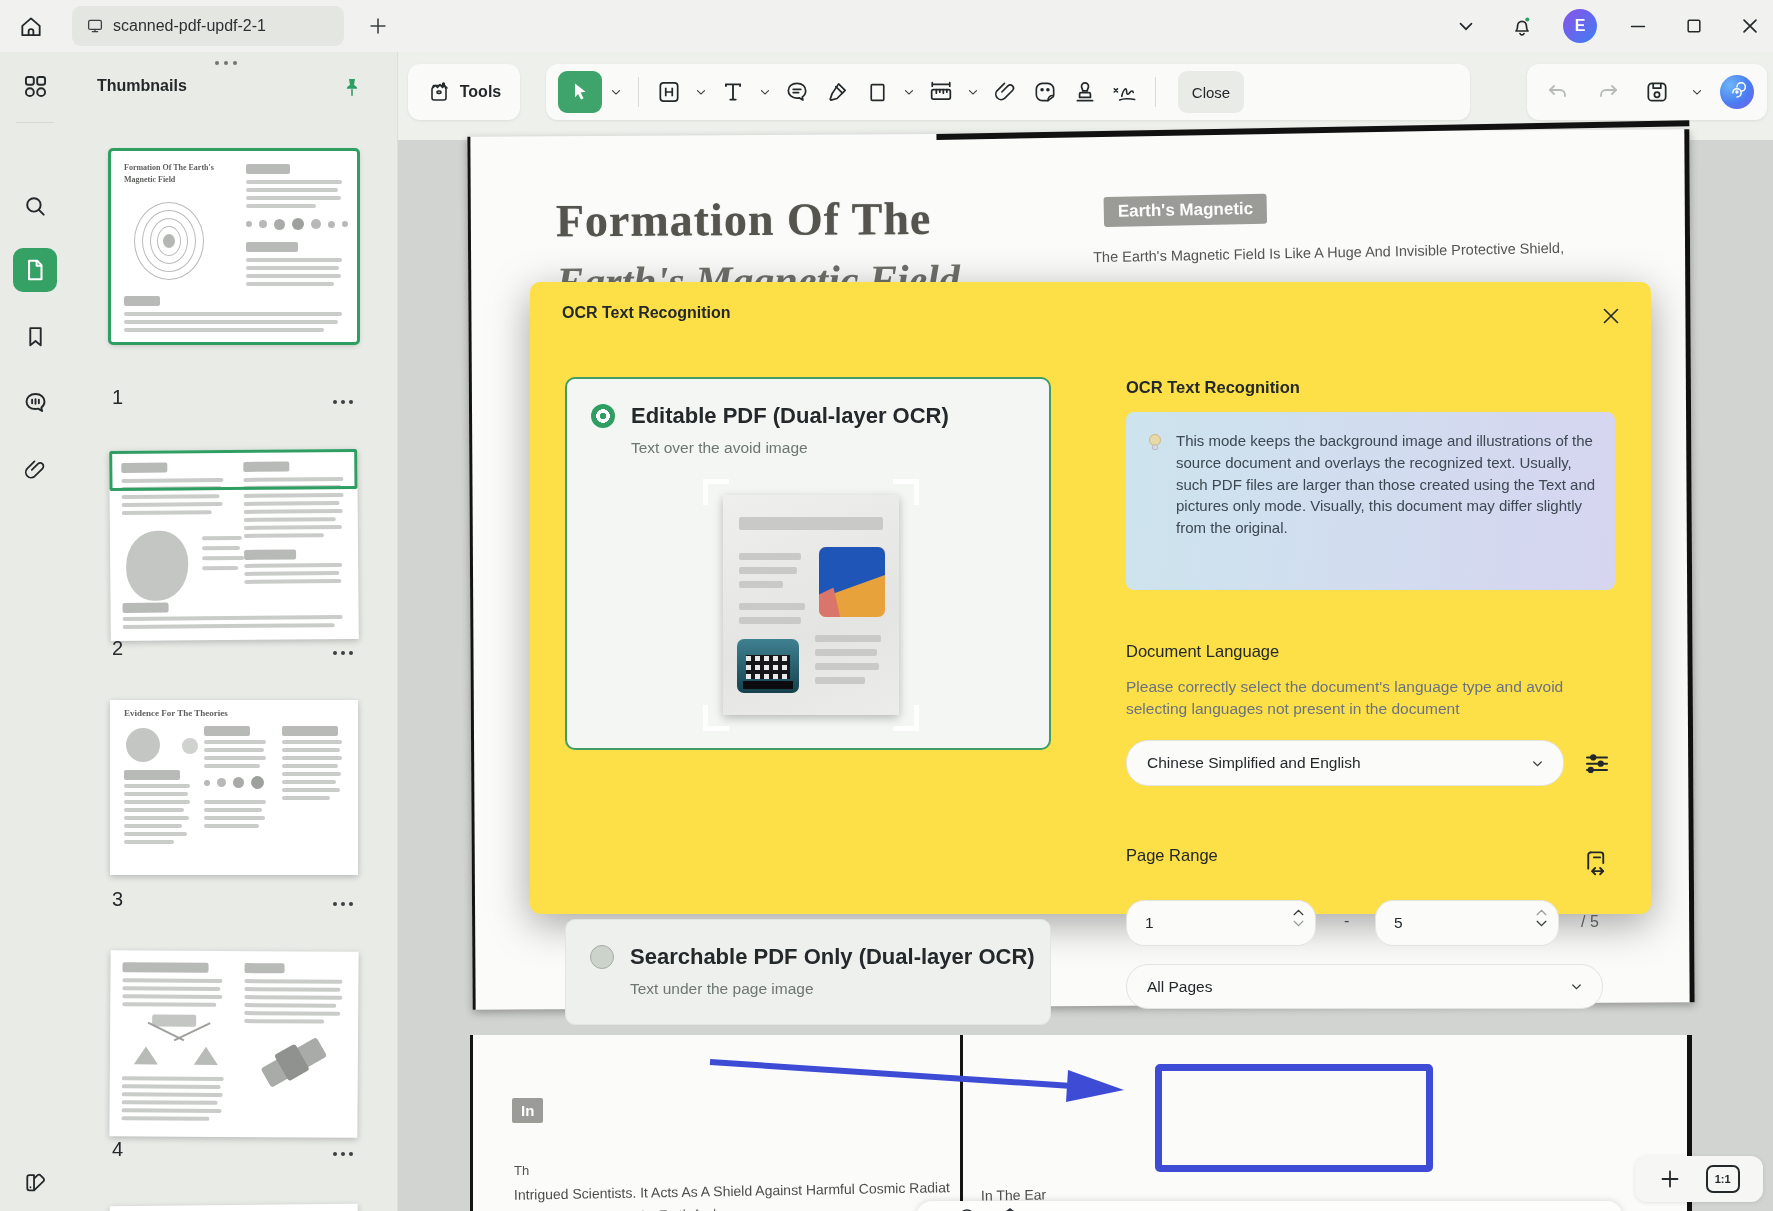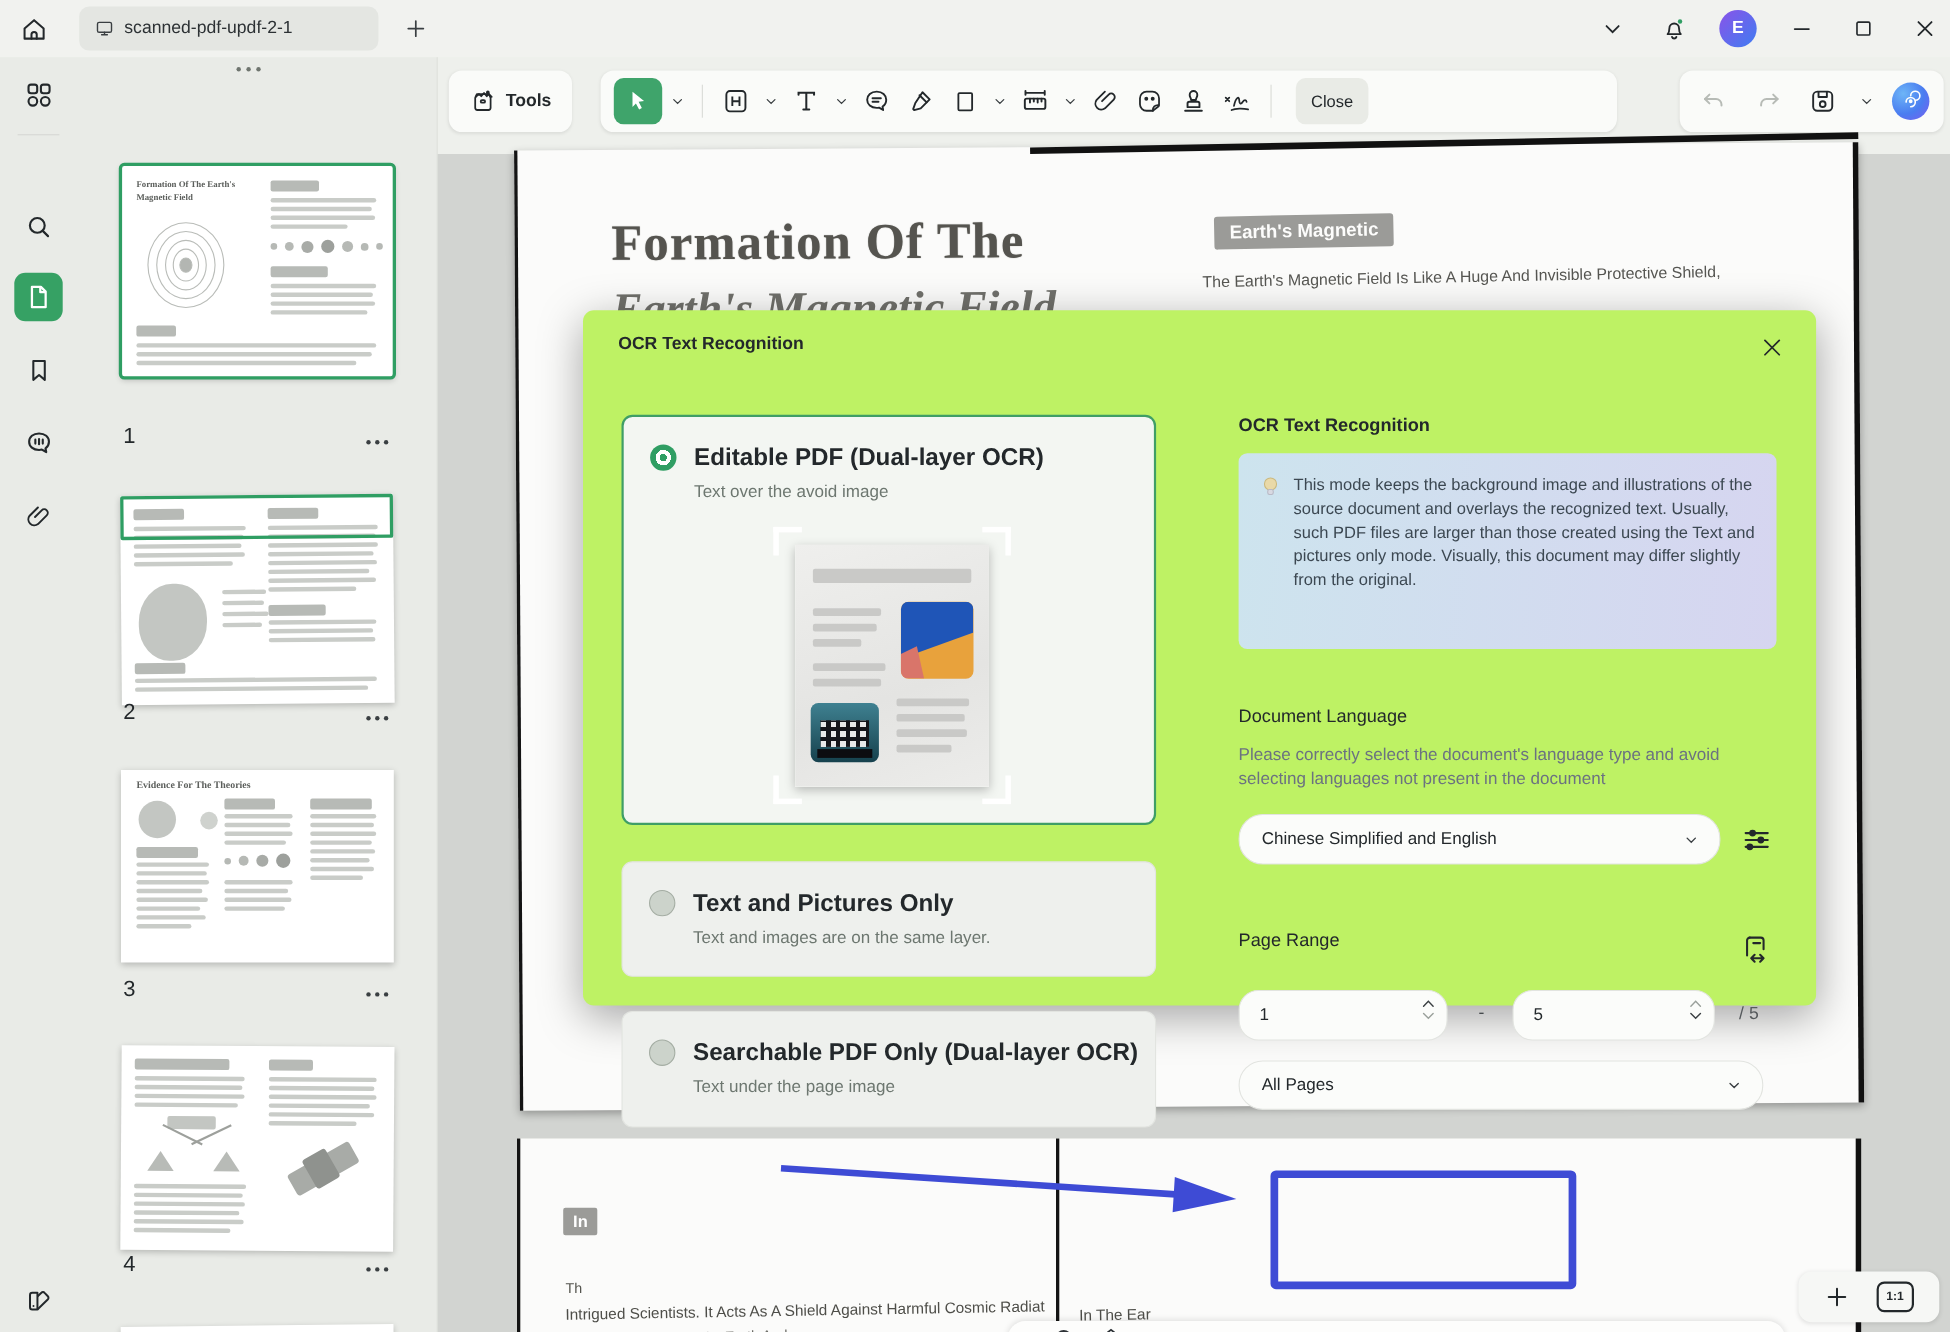--- a/index.html
+++ b/index.html
@@ -70,21 +70,21 @@
   .frag-th { position:absolute; left:41px; top:128px; font-size:13px; color:#55554f; }
   .frag-line { position:absolute; left:41px; top:148px; font-size:14px; color:#4e4e49; transform:rotate(-1deg); white-space:nowrap; }
   .frag-line3 { position:absolute; left:165px; top:172px; font-size:13px; color:#6a6a64; transform:rotate(-1.5deg); white-space:nowrap; }
   .frag-line2 { position:absolute; left:508px; top:152px; font-size:14px; color:#4e4e49; transform:rotate(-1deg); white-space:nowrap; }
   .float-bar { position:absolute; left:518px; top:1061px; width:707px; height:44px; background:#fdfdfc; border-radius:16px; box-shadow:0 -1px 6px rgba(0,0,0,.12); }
   .fb-ic { position:absolute; top:4px; color:#2d3236; }
   .zoom-panel { position:absolute; right:10px; top:1016px; width:128px; height:46px; background:#f6f7f5; border-radius:12px; display:flex; align-items:center; justify-content:space-evenly; box-shadow:0 1px 4px rgba(0,0,0,.1); }
   .fit-btn { width:34px; height:28px; border:2px solid #23282b; border-radius:7px; font-size:11px; font-weight:700; display:flex; align-items:center; justify-content:center; color:#23282b; }
 
   
-  .dialog { position:absolute; left:530px; top:282px; width:1121px; height:632px; background:#bef264; border-radius:10px; box-shadow:0 10px 40px rgba(0,0,0,.35); z-index:10; }
+  .dialog { position:absolute; left:530px; top:282px; width:1121px; height:632px; background:#fde047; border-radius:10px; box-shadow:0 10px 40px rgba(0,0,0,.35); z-index:10; }
   .dlg-title { position:absolute; left:32px; top:22px; font-size:16px; font-weight:600; color:#23282b; }
   .dlg-close { position:absolute; right:24px; top:18px; width:32px; height:32px; display:flex; align-items:center; justify-content:center; }
 
   .opt-card { position:absolute; left:35px; width:486px; border-radius:10px; background:#eef0ed; border:1px solid #e2e4e0; }
   .opt-card.selected { background:#f3f6f2; border:2px solid #3f9e66; }
   .opt-head { position:absolute; left:24px; top:24px; display:flex; align-items:center; gap:16px; }
   .radio { width:24px; height:24px; border-radius:50%; flex:0 0 24px; }
   .radio.on { background:radial-gradient(closest-side,#2f9e63 0 28%,#fff 28% 58%,#2f9e63 58% 100%); }
   .radio.off { background:#ccd3cb; border:1.5px solid #a4ada3; }
   .opt-title { font-size:22px; font-weight:700; color:#23282b; }
@@ -235,20 +235,29 @@
         </svg>
     </div>
   </div>
 
   <div class="panel">
     <div class="panel-grip">
         <i></i>
         <i></i>
         <i></i>
       </div>
+    <div class="panel-header">
+      <span class="panel-title">Thumbnails</span>
+      <span class="pin-btn">
+        <svg width="24" height="24" viewBox="0 0 24 24" fill="#2f9e63">
+            <path d="M9 3 h6 l-1 6 c1.8 .8 3 2 3.3 3.8 H6.7 C7 11 8.2 9.8 10 9 z"></path>
+            <rect x="11.2" y="13" width="1.6" height="7" rx="0.8"></rect>
+          </svg>
+      </span>
+    </div>
 
     <div class="thumb sel" style="top:98px; height:193px;">
       <div style="position:absolute;left:14px;top:12px;width:108px;font-size:8px;line-height:1.5;" class="mini-title">Formation Of The Earth's Magnetic Field</div>
       <div class="ellipses" style="left:16px;top:48px;">
         <i style="left:8px;top:4px;width:70px;height:78px;"></i>
           <i style="left:16px;top:12px;width:54px;height:62px;"></i>
           <i style="left:24px;top:20px;width:38px;height:46px;"></i>
           <i style="left:31px;top:28px;width:24px;height:30px;"></i>
           <i style="left:37px;top:36px;width:12px;height:14px;background:#b3b6b2;"></i>
       </div>
@@ -636,27 +645,20 @@
           <div class="pline" style="left:92px;top:168px;width:64px;"></div>
           <div class="pline" style="left:92px;top:182px;width:50px;"></div>
         </div>
         <div class="corner tl"></div>
         <div class="corner tr"></div>
         <div class="corner bl"></div>
         <div class="corner br"></div>
       </div>
     </div>
 
-    <div class="opt-card" style="top:501px; height:105px;">
-      <div class="opt-head">
-        <span class="radio off"></span>
-        <span class="opt-title">Text and Pictures Only</span>
-      </div>
-      <div class="opt-sub">Text and images are on the same layer.</div>
-    </div>
 
     <div class="opt-card" style="top:637px; height:106px;">
       <div class="opt-head">
         <span class="radio off"></span>
         <span class="opt-title">Searchable PDF Only (Dual-layer OCR)</span>
       </div>
       <div class="opt-sub">Text under the page image</div>
     </div>
 
     <div class="dlg-right">

